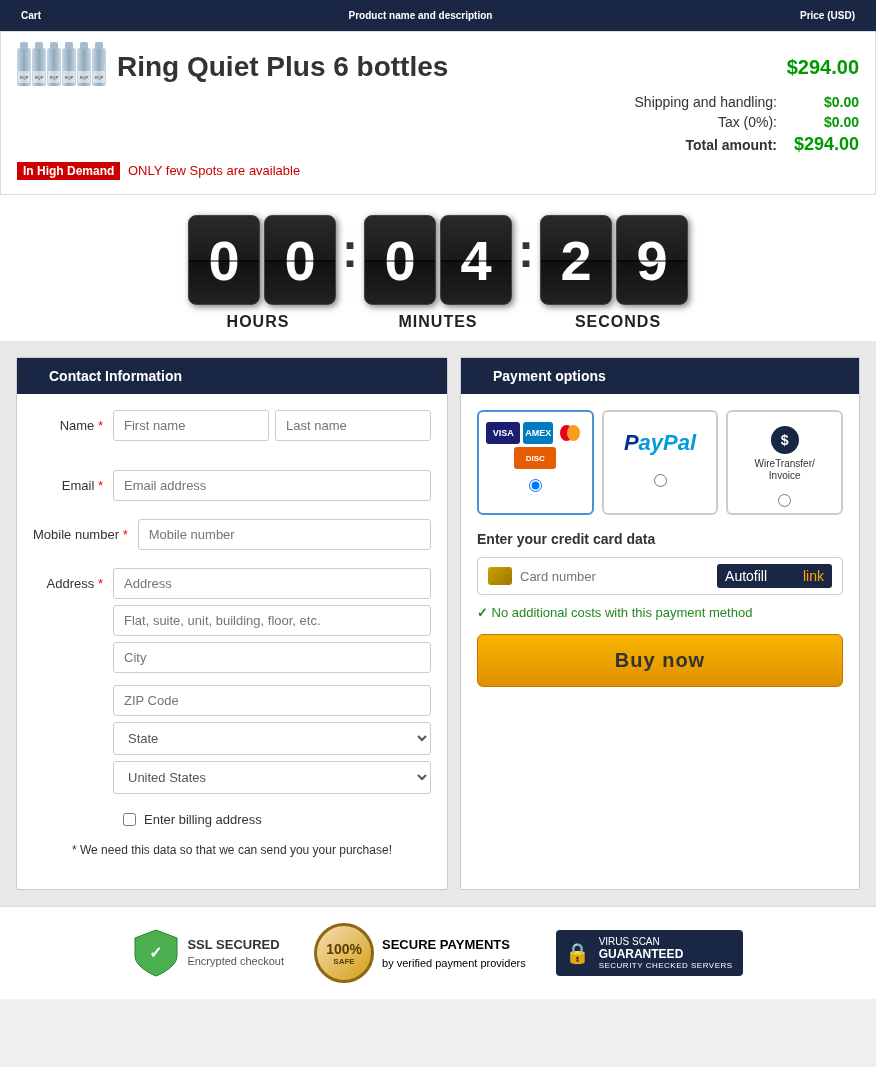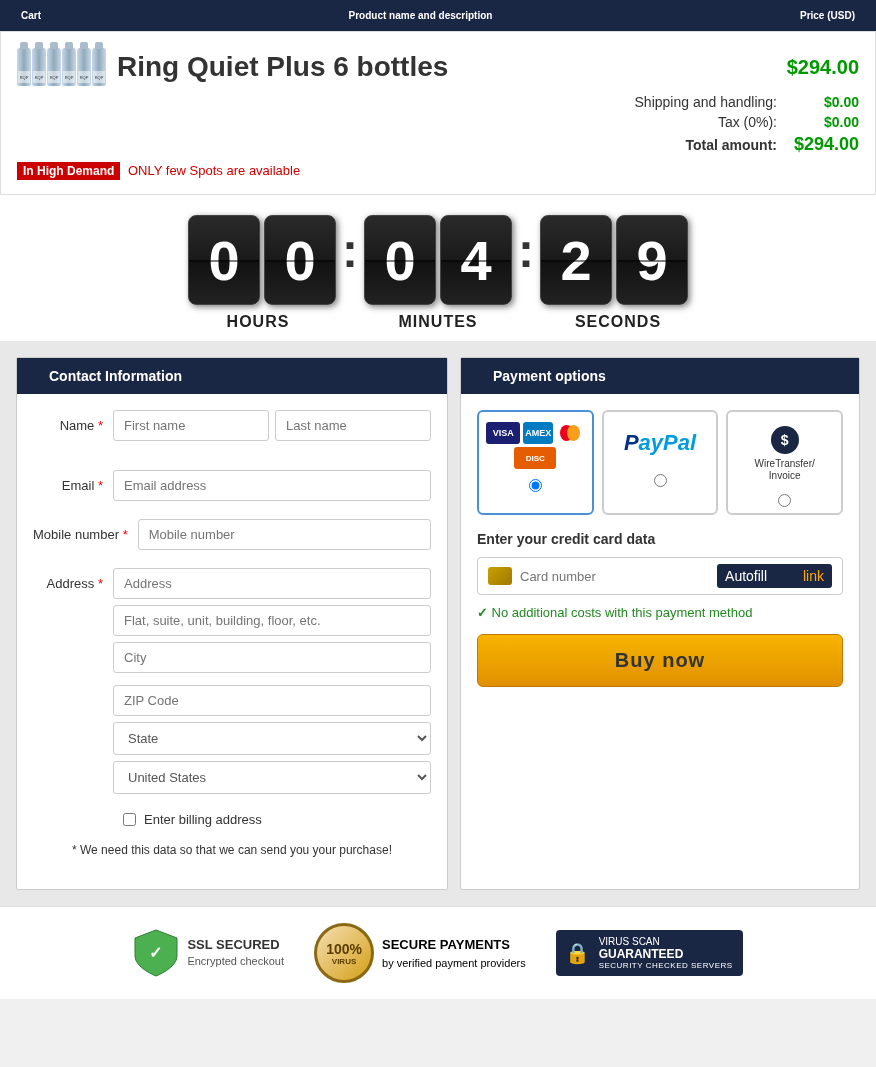--- a/index.html
+++ b/index.html
@@ -691,21 +691,21 @@
     </div>
     <div class="ssl-text">
       <div class="main">SSL SECURED</div>
       <div class="sub">Encrypted checkout</div>
     </div>
   </div>
 
   <div class="badge">
     <div class="secure-badge-circle">
       <div class="pct">100%</div>
-      <div>VIRUS</div>
+      <div>SAFE</div>
     </div>
     <div style="font-size:11px; line-height:1.5;">
       <div style="font-weight:bold; font-size:13px;">SECURE PAYMENTS</div>
       <div>by verified payment providers</div>
     </div>
   </div>
 
   <div class="virus-badge">
     <div class="lock-icon">🔒</div>
     <div class="virus-text">

